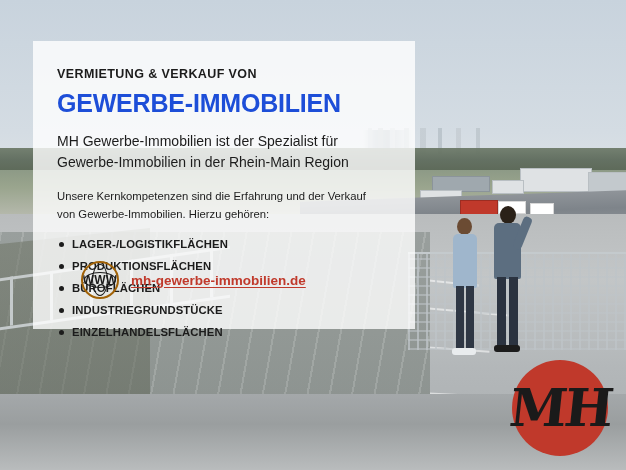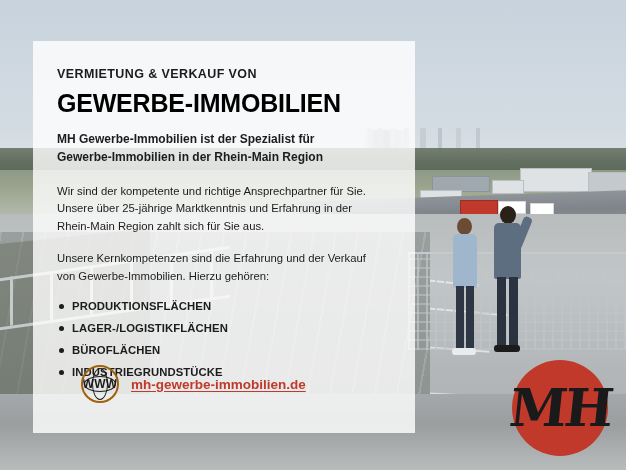--- a/index.html
+++ b/index.html
@@ -196,45 +196,45 @@
     line-height: 1;
     transform: skewX(-6deg);
   }
 
   
   .panel {
     position: absolute;
     left: 33px;
     top: 41px;
     width: 382px;
-    height: 392px;
+    height: 288px;
     background: rgba(255,255,255,.80);
   }
   .panel-inner {
     padding: 26px 24px 0 24px;
   }
   .kicker {
     font-size: 12.5px;
     font-weight: bold;
     letter-spacing: .4px;
     color: #1c1c1c;
     margin: 0 0 7px 0;
     text-transform: uppercase;
   }
   .headline {
     font-size: 25px;
     font-weight: bold;
-    color: #000000;
+    color: #1d4ed8;
     letter-spacing: -.2px;
     margin: 8px 0 13px 0;
     text-transform: uppercase;
   }
   .subhead {
-    font-size: 12px;
-    font-weight: bold;
+    font-size: 14px;
+    font-weight: normal;
     color: #1c1c1c;
     line-height: 1.48;
     margin: 5px 0 16px 0;
     max-width: 300px;
   }
   .para {
     font-size: 11.3px;
     color: #1c1c1c;
     line-height: 1.58;
     margin: 0 0 14px 0;
@@ -372,27 +372,27 @@
 
   <div class="logo">
     <div class="logo-mark">MH</div>
   </div>
 
   <div class="panel">
     <div class="panel-inner">
       <div class="kicker">VERMIETUNG &amp; VERKAUF VON</div>
       <div class="headline">GEWERBE-IMMOBILIEN</div>
       <div class="subhead">MH Gewerbe-Immobilien ist der Spezialist für Gewerbe-Immobilien in der Rhein-Main Region</div>
-      <div class="para">Wir sind der kompetente und richtige Ansprechpartner für Sie. Unsere über 25-jährige Marktkenntnis und Erfahrung in der Rhein-Main Region zahlt sich für Sie aus.</div>
       <div class="para">Unsere Kernkompetenzen sind die Erfahrung und der Verkauf von Gewerbe-Immobilien. Hierzu gehören:</div>
       <ul class="bullets">
+        <li>LAGER-/LOGISTIKFLÄCHEN</li>
         <li>PRODUKTIONSFLÄCHEN</li>
-        <li>LAGER-/LOGISTIKFLÄCHEN</li>
         <li>BÜROFLÄCHEN</li>
         <li>INDUSTRIEGRUNDSTÜCKE</li>
+        <li>EINZELHANDELSFLÄCHEN</li>
       </ul>
     </div>
 
     <div class="urlrow">
       <div class="www">
         <span>WWW</span>
       </div>
       <div class="url">mh-gewerbe-immobilien.de</div>
     </div>
   </div>

